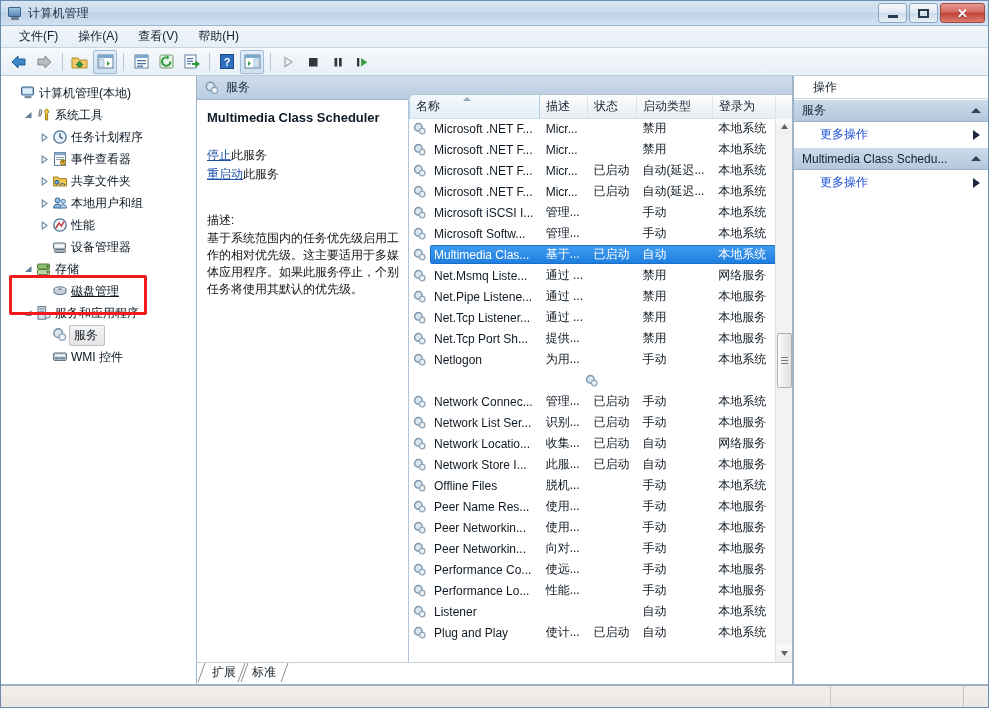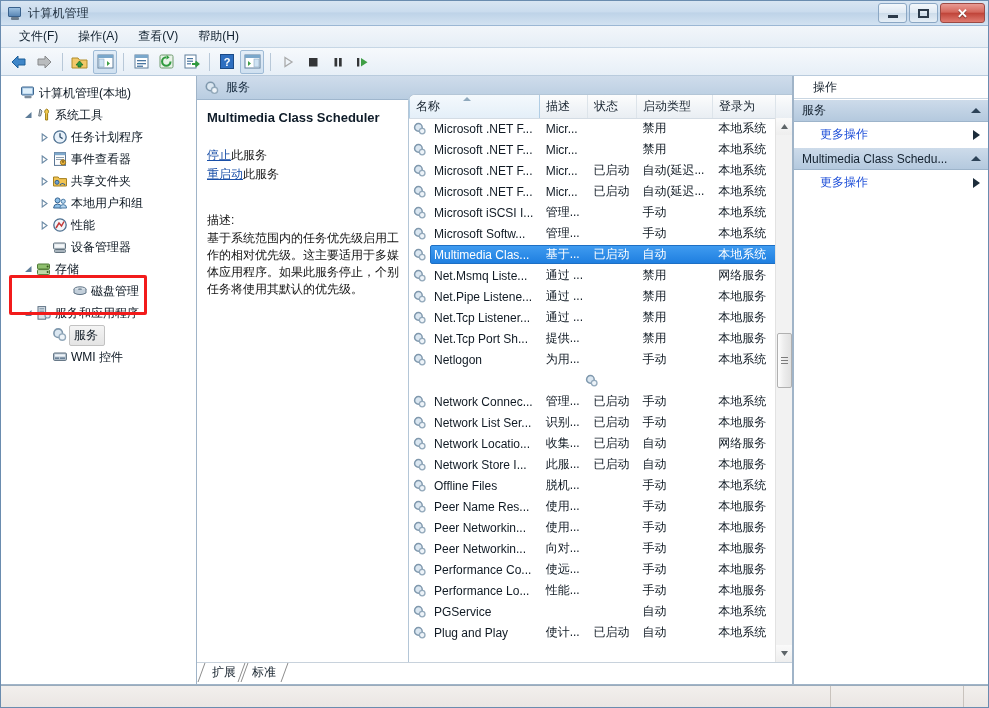--- a/index.html
+++ b/index.html
@@ -560,21 +560,21 @@
             <span class="ticon">
               <svg width="16" height="16" viewBox="0 0 16 16">
                 <rect x="1.5" y="3" width="12" height="5" rx="1" fill="#8fbf6e" stroke="#4f7a34"></rect>
                 <rect x="1.5" y="8.6" width="12" height="5" rx="1" fill="#bcd9a7" stroke="#4f7a34"></rect>
                 <circle cx="11.6" cy="5.5" r="1" fill="#35521f"></circle>
                 <circle cx="11.6" cy="11.1" r="1" fill="#35521f"></circle>
               </svg>
             </span>
             <span class="tlabel">存储</span>
           </div>
-          <div class="tree-row" style="padding-left: 56px;">
+          <div class="tree-row" style="padding-left: 36px; text-decoration: underline;">
             <span class="expander"></span>
             <span class="ticon">
               <svg width="16" height="16" viewBox="0 0 16 16">
                 <ellipse cx="8" cy="6.2" rx="6" ry="2.4" fill="#dde5ec" stroke="#5f7385"></ellipse>
                 <path d="M2 6.2 L2 10 q6 3.2 12 0 L14 6.2" fill="#c3cfda" stroke="#5f7385"></path>
                 <ellipse cx="8" cy="6.2" rx="2" ry=".9" fill="#7d8f9e"></ellipse>
               </svg>
             </span>
             <span class="tlabel">磁盘管理</span>
           </div>
@@ -967,21 +967,21 @@
               <span class="cell" style="width: 76px; position: relative;">手动</span>
               <span class="cell" style="width: 63px; position: relative;">本地服务</span>
             </div>
             <div class="lrow" style="position: relative;">
               <span style="width: 21px; flex: 0 0 21px; display: flex; align-items: center; justify-content: center; position: relative;">
                 <svg width="14" height="14" viewBox="0 0 14 14">
                   <circle cx="5.4" cy="5.4" r="3.8" fill="#dbe7f1" stroke="#7f98ad" stroke-width="1.5"></circle>
                   <circle cx="9.2" cy="9.1" r="2.8" fill="#eef4f9" stroke="#93a9bb" stroke-width="1.3"></circle>
                 </svg>
               </span>
-              <span class="cell name" style="width: 110px; position: relative;">PGService</span>
+              <span class="cell name" style="width: 110px; position: relative;">Listener</span>
               <span class="cell" style="width: 48px; position: relative;"></span>
               <span class="cell" style="width: 49px; position: relative;"></span>
               <span class="cell" style="width: 76px; position: relative;">自动</span>
               <span class="cell" style="width: 63px; position: relative;">本地系统</span>
             </div>
             <div class="lrow" style="position: relative;">
               <span style="width: 21px; flex: 0 0 21px; display: flex; align-items: center; justify-content: center; position: relative;">
                 <svg width="14" height="14" viewBox="0 0 14 14">
                   <circle cx="5.4" cy="5.4" r="3.8" fill="#dbe7f1" stroke="#7f98ad" stroke-width="1.5"></circle>
                   <circle cx="9.2" cy="9.1" r="2.8" fill="#eef4f9" stroke="#93a9bb" stroke-width="1.3"></circle>

